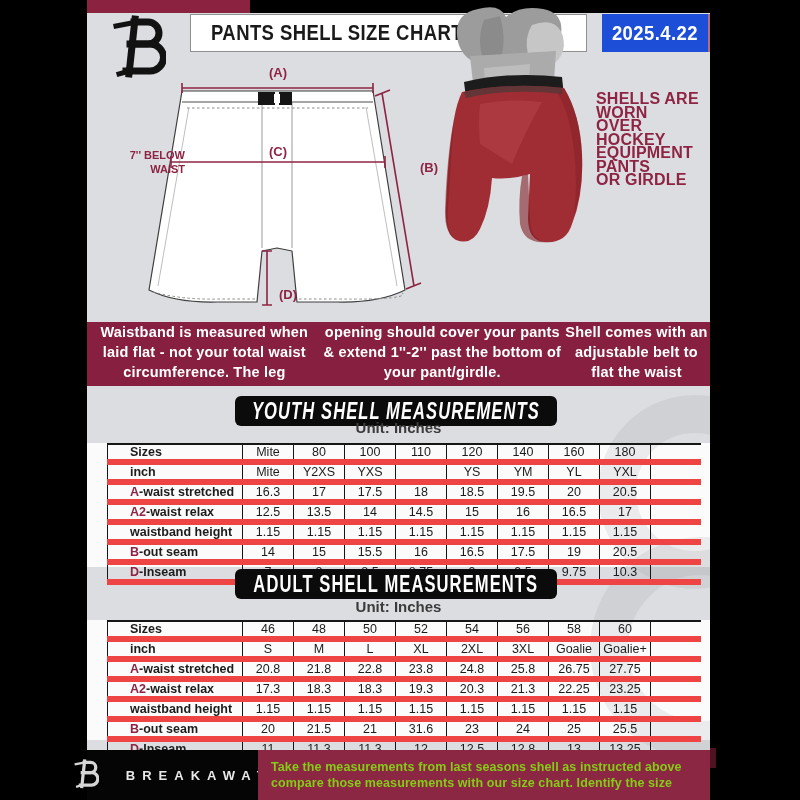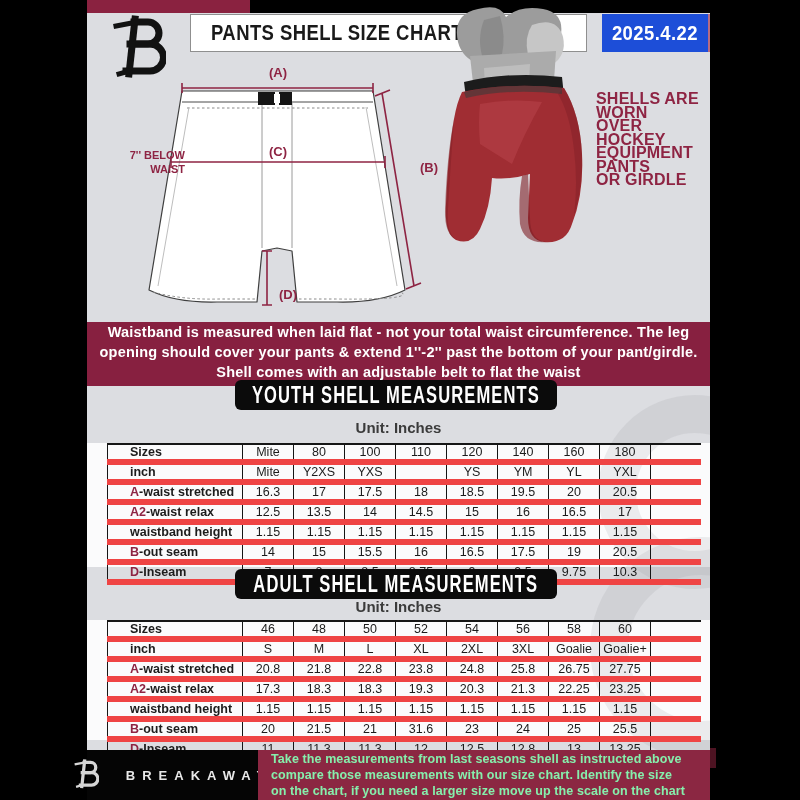--- a/index.html
+++ b/index.html
@@ -44,34 +44,34 @@
   .diagram-svg{position:absolute;left:0;top:55px;}
   .photo-svg{position:absolute;left:353px;top:2px;}
   .photo-caption{
     position:absolute;left:509px;top:92px;width:112px;
     color:#8e2443;font-size:16px;font-weight:700;line-height:13.5px;letter-spacing:.2px;
   }
 
   
   .notice{
     position:absolute;left:0;top:322px;width:623px;height:64px;
-    display:flex;flex-direction:column;text-align:center;
+    display:flex;flex-direction:row;text-align:center;
   }
   .notice div{color:#fff;font-size:14.5px;font-weight:600;line-height:20px;letter-spacing:.2px;}
 
   
   .banner{
     position:absolute;left:148px;width:322px;height:30px;background:#0b0b0b;border-radius:6px;
     display:flex;align-items:center;justify-content:center;
   }
   .banner .t{
     color:#fff;font-size:23px;font-weight:700;letter-spacing:1.5px;white-space:nowrap;
     display:inline-block;transform:scaleX(.72);
   }
-  .banner.youth{top:380px;}
+  .banner.youth{top:396px;font-style:italic;}
   .banner.adult{top:569px;}
   .unit{
     position:absolute;left:0;width:623px;text-align:center;
     color:#3b3b3b;font-size:15px;font-weight:600;
   }
   .unit.youth{top:419px;}
   .unit.adult{top:598px;}
 
   
   table.meas{
@@ -96,21 +96,21 @@
     position:absolute;left:0;top:750px;width:171px;height:50px;background:#050505;
     display:flex;align-items:center;justify-content:center;gap:27px;
   }
   .footer-brand{
     color:#e8e8e8;font-size:13px;font-weight:700;letter-spacing:7px;white-space:nowrap;
   }
   .footer-note{
     position:absolute;left:171px;top:750px;width:452px;height:50px;background:#8b2742;
     display:flex;flex-direction:column;justify-content:center;padding-left:13px;box-sizing:border-box;
   }
-  .footer-note div{color:#86efac;font-size:12.5px;font-weight:600;line-height:16.3px;letter-spacing:.1px;}
+  .footer-note div{color:#84cc16;font-size:12.5px;font-weight:600;line-height:16.3px;letter-spacing:.1px;}
   .footer-tab{position:absolute;left:710px;top:748px;width:6px;height:20px;background:#4d1322;}
 </style>
 </head>
 <body>
 
 <div class="content">
 
   <div class="layer strip-maroon-top"></div>
   <div class="layer bg-gray-top"></div>
   <div class="layer bg-gray-2"></div>
@@ -427,17 +427,16 @@
           <path stroke-width="5" d="M27 10 L6 14"></path>
           <path stroke-width="5" d="M19 59 L9 62"></path>
         </g>
       </svg>
     </span>
     <span class="footer-brand">BREAKAWAY</span>
   </div>
   <div class="footer-note">
     <div>Take the measurements from last seasons shell as instructed above</div>
     <div>compare those measurements  with our size chart. Identify the size</div>
-    <div>on the chart, if you need a larger size move up the scale on the chart</div>
   </div>
 </div>
 
 <div class="footer-tab"></div>
 
 </body></html>

